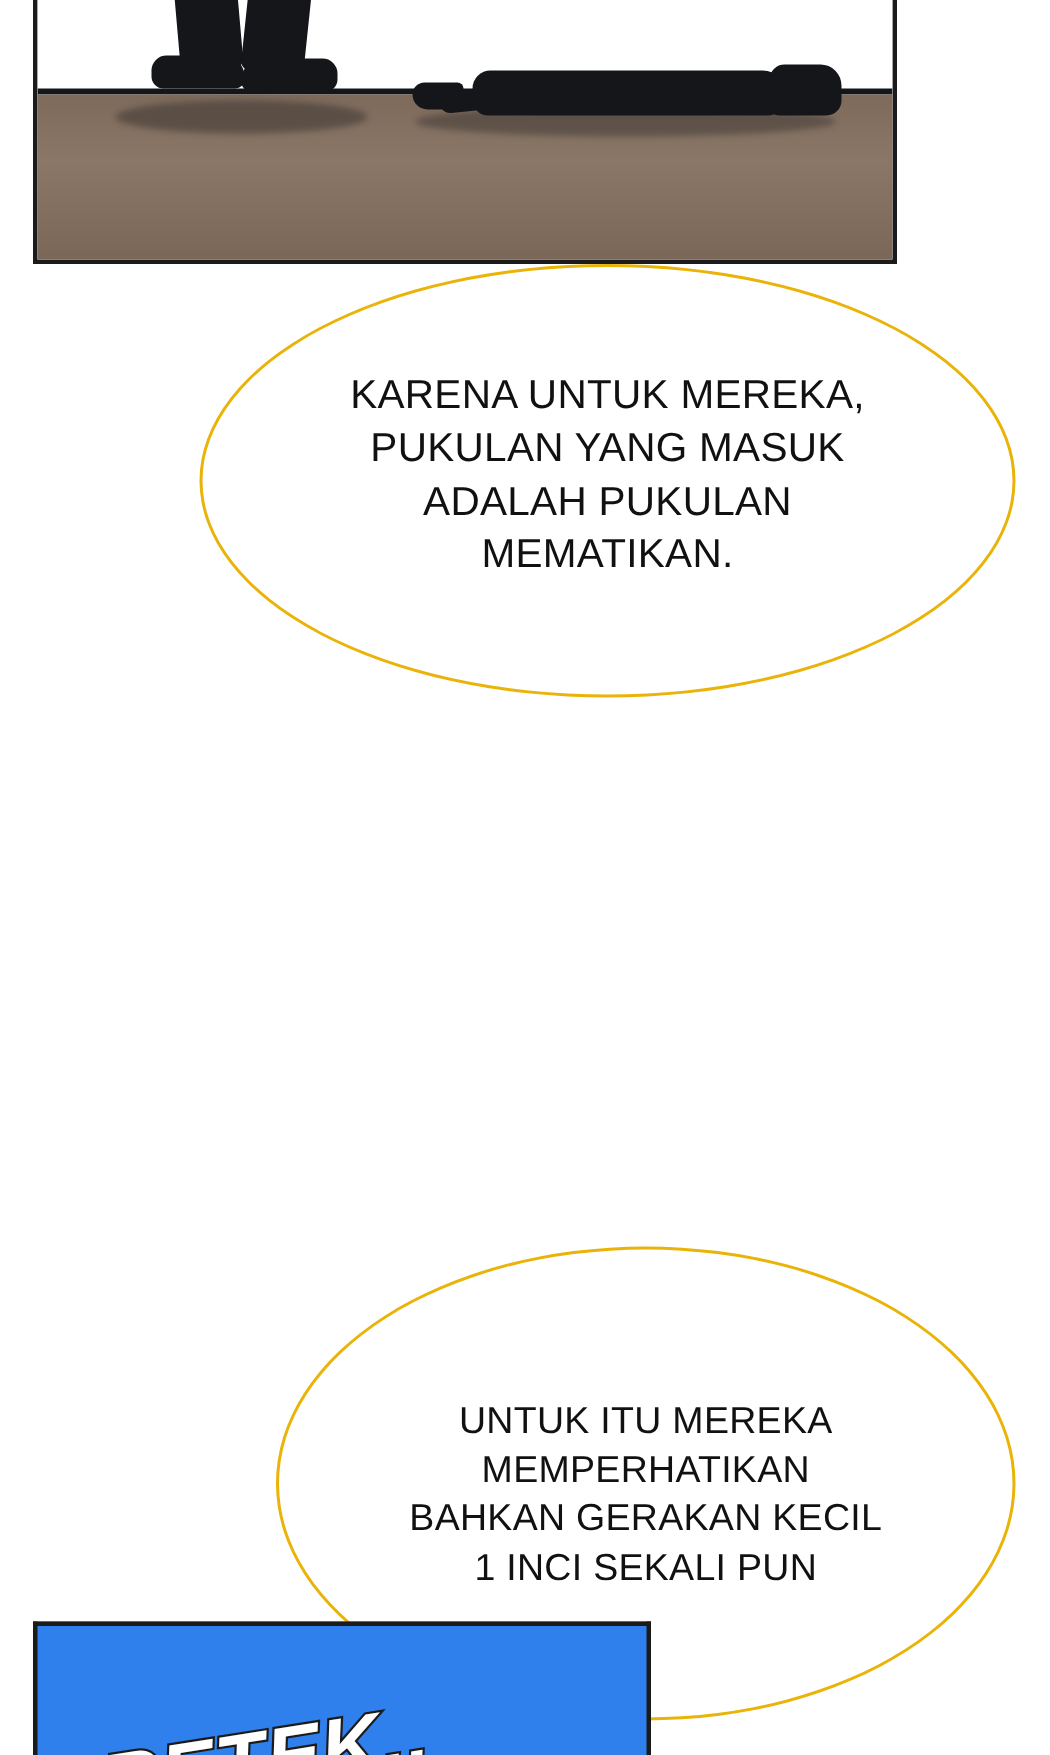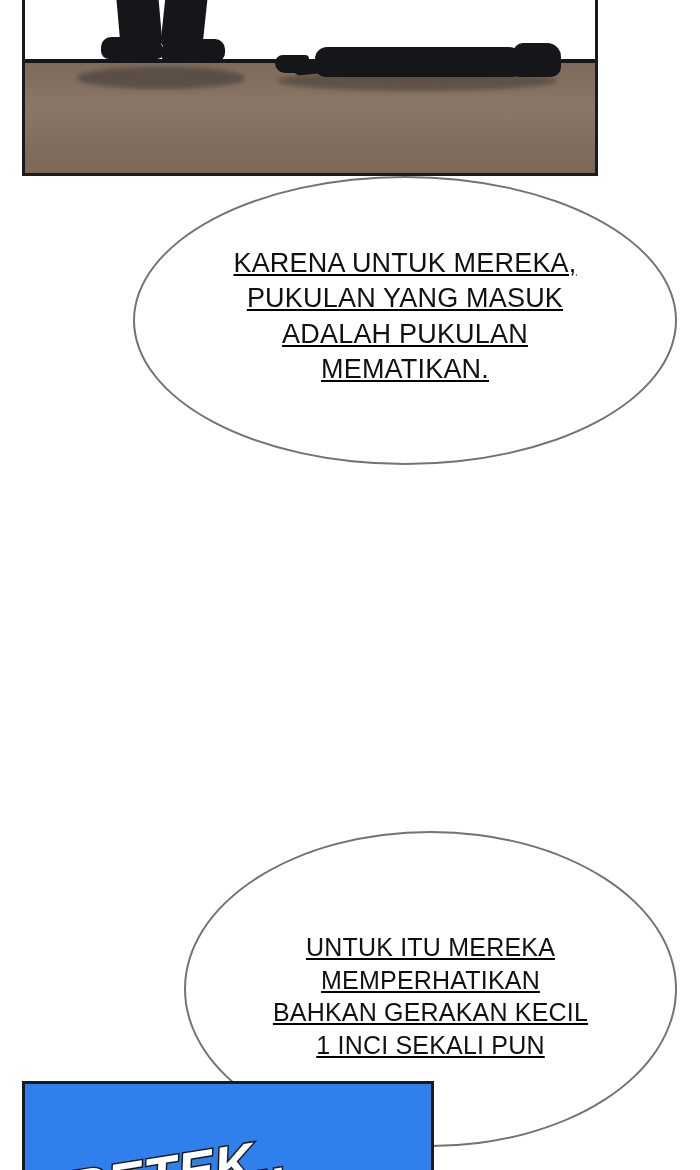--- a/index.html
+++ b/index.html
@@ -142,28 +142,27 @@
     height: 20px;
     background: rgba(20,20,24,0.33);
     border-radius: 50%;
     filter: blur(2px);
   }
 
   
   .bubble {
     position: absolute;
     background: #ffffff;
-    border: 2px solid #737373;
+    border: 2px solid #eab308;
     border-radius: 50%;
     box-sizing: border-box;
     display: flex;
     align-items: center;
     justify-content: center;
     text-align: center;
-    text-decoration: underline;
   }
   .bubble-text {
     font-family: "Liberation Sans", sans-serif;
     color: #111111;
     line-height: 1.30;
     white-space: pre-line;
     padding: 0 26px;
   }
   #bubble-1 {
     left: 133px;

